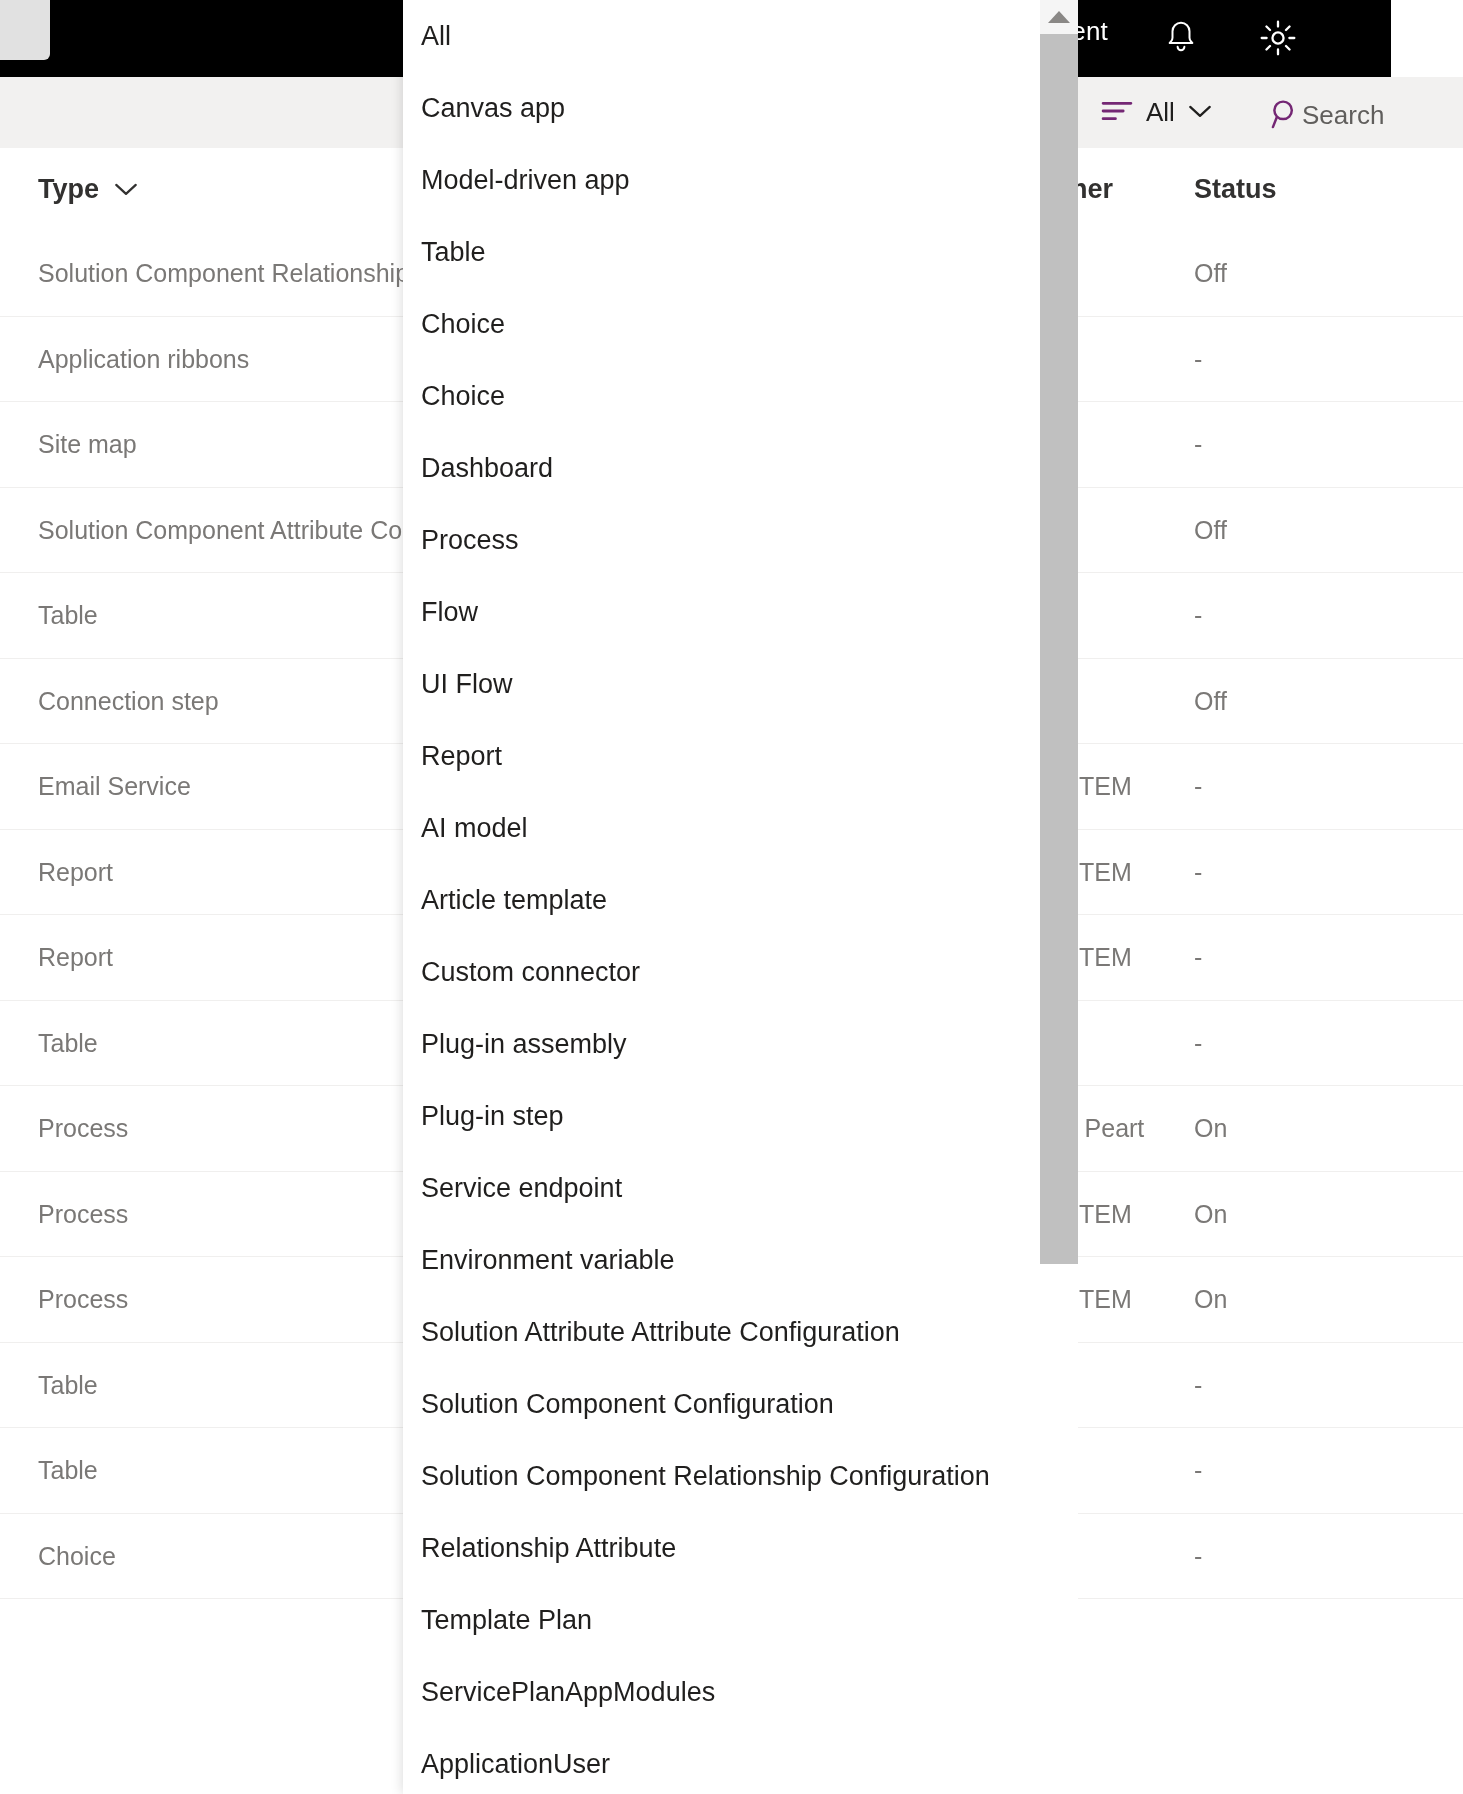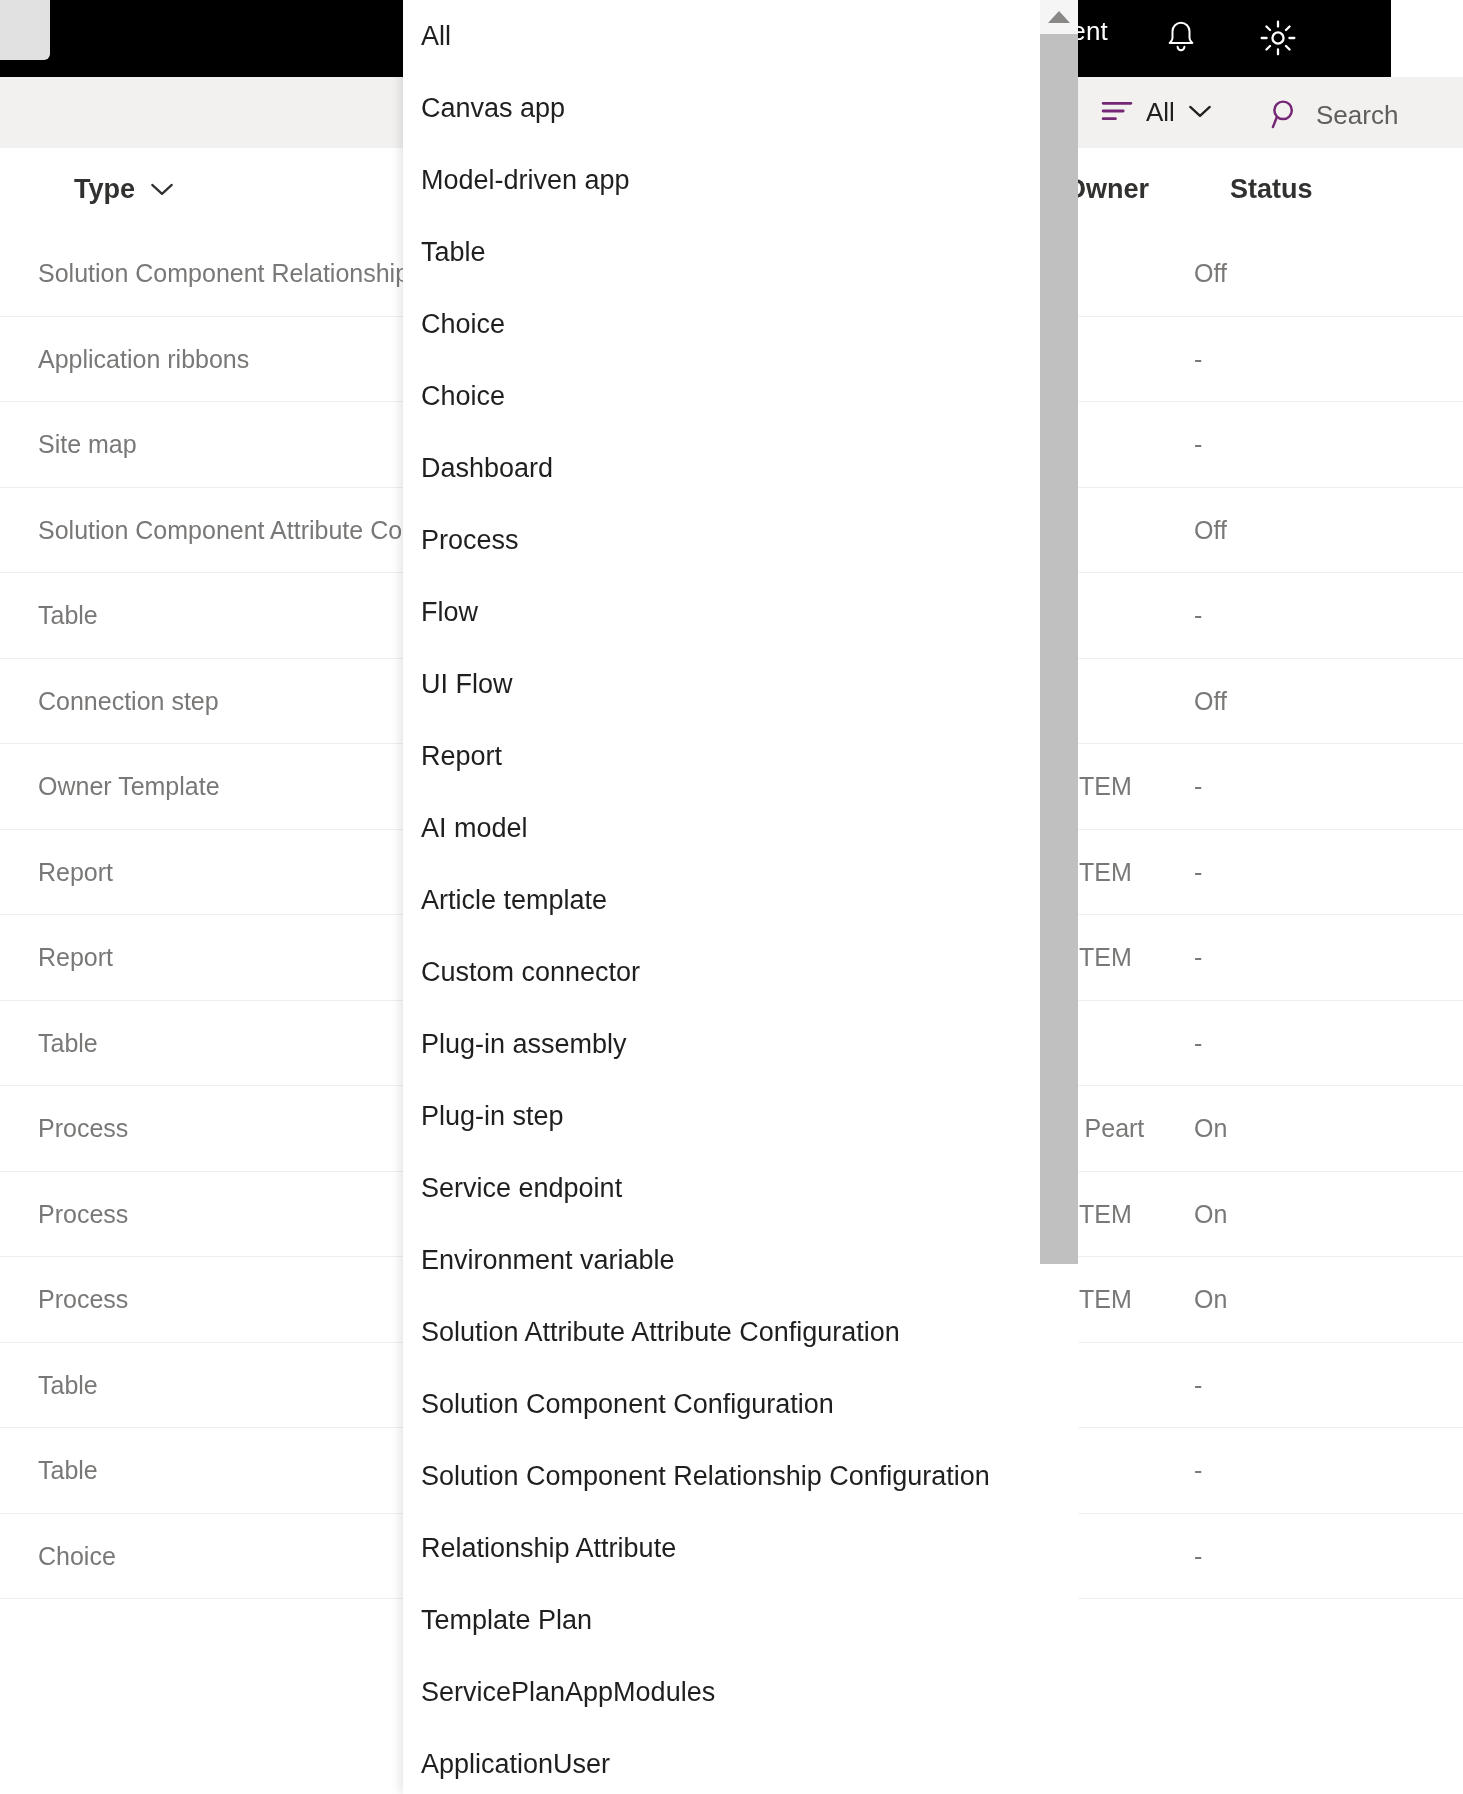--- a/index.html
+++ b/index.html
@@ -40,36 +40,36 @@
   .subbar-divider {
     position:absolute; top:77px; width:1px; height:71px; background:#e3e1df;
   }
   .div-a { left:1077px; }
   .filter-group {
     position:absolute; top:77px; left:1100px; height:71px;
     display:flex; align-items:center; gap:12px;
   }
   .search-group {
     position:absolute; top:77px; left:1270px; height:77px;
-    display:flex; align-items:center; gap:14px;
+    display:flex; align-items:center; 
   }
   .flt-label { font-size:26px; color:#201f1e; }
   .search-label { font-size:26px; color:#605e5c; }
 
   
   .grid {
     position:absolute; left:0; top:148px; width:1463px; height:1646px;
     background:#ffffff;
   }
   .grid-head {
     position:absolute; left:0; top:0; width:1463px; height:83px;
   }
   .colhead {
     position:absolute; top:0; height:83px; display:flex; align-items:center;
-    font-size:27px; color:#323130; font-weight:600; gap:14px;margin-left:36px;
+    font-size:27px; color:#323130; font-weight:600; gap:14px;
   }
   .ch-type  { left:38px; }
   .ch-owner { left:1029px; }
   .ch-status{ left:1194px; }
 
   .rows { position:absolute; left:0; top:83px; width:1463px; }
   .row {
     position:relative; height:85.5px;
     border-bottom:1px solid #f0efee;
   }
@@ -214,21 +214,21 @@
           <div class="cell c-type">Table</div>
           <div class="cell c-owner">-</div>
           <div class="cell c-status">-</div>
         </div>
         <div class="row">
           <div class="cell c-type">Connection step</div>
           <div class="cell c-owner">-</div>
           <div class="cell c-status">Off</div>
         </div>
         <div class="row">
-          <div class="cell c-type">Owner Template</div>
+          <div class="cell c-type">Email Service</div>
           <div class="cell c-owner">SYSTEM</div>
           <div class="cell c-status">-</div>
         </div>
         <div class="row">
           <div class="cell c-type">Report</div>
           <div class="cell c-owner">SYSTEM</div>
           <div class="cell c-status">-</div>
         </div>
         <div class="row">
           <div class="cell c-type">Report</div>

